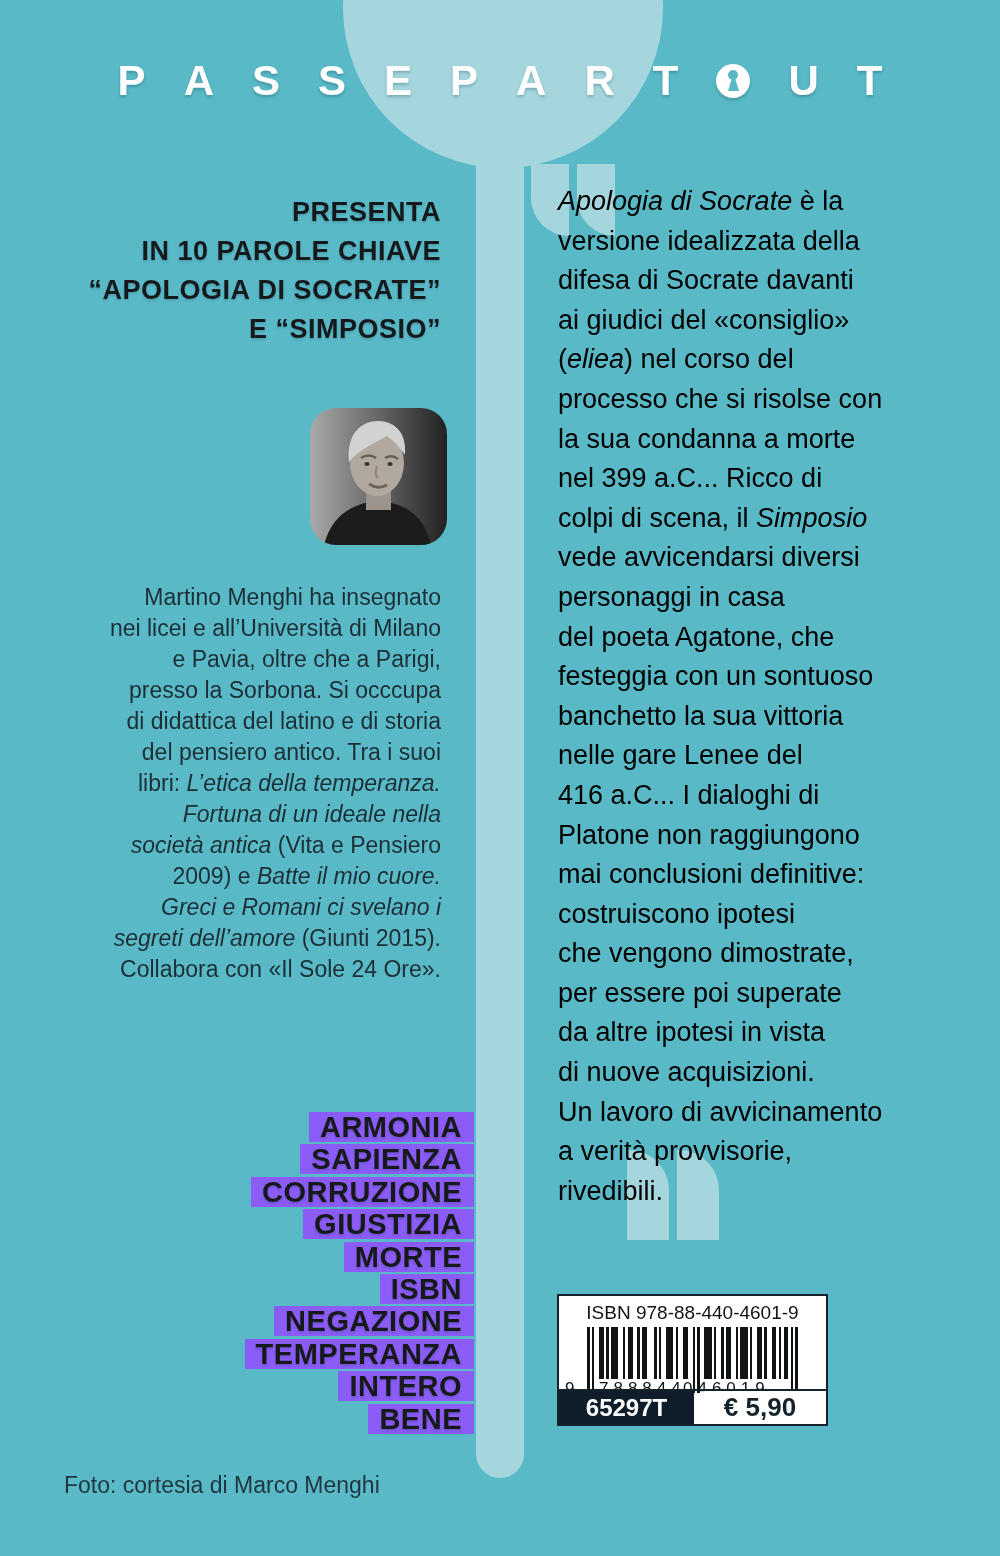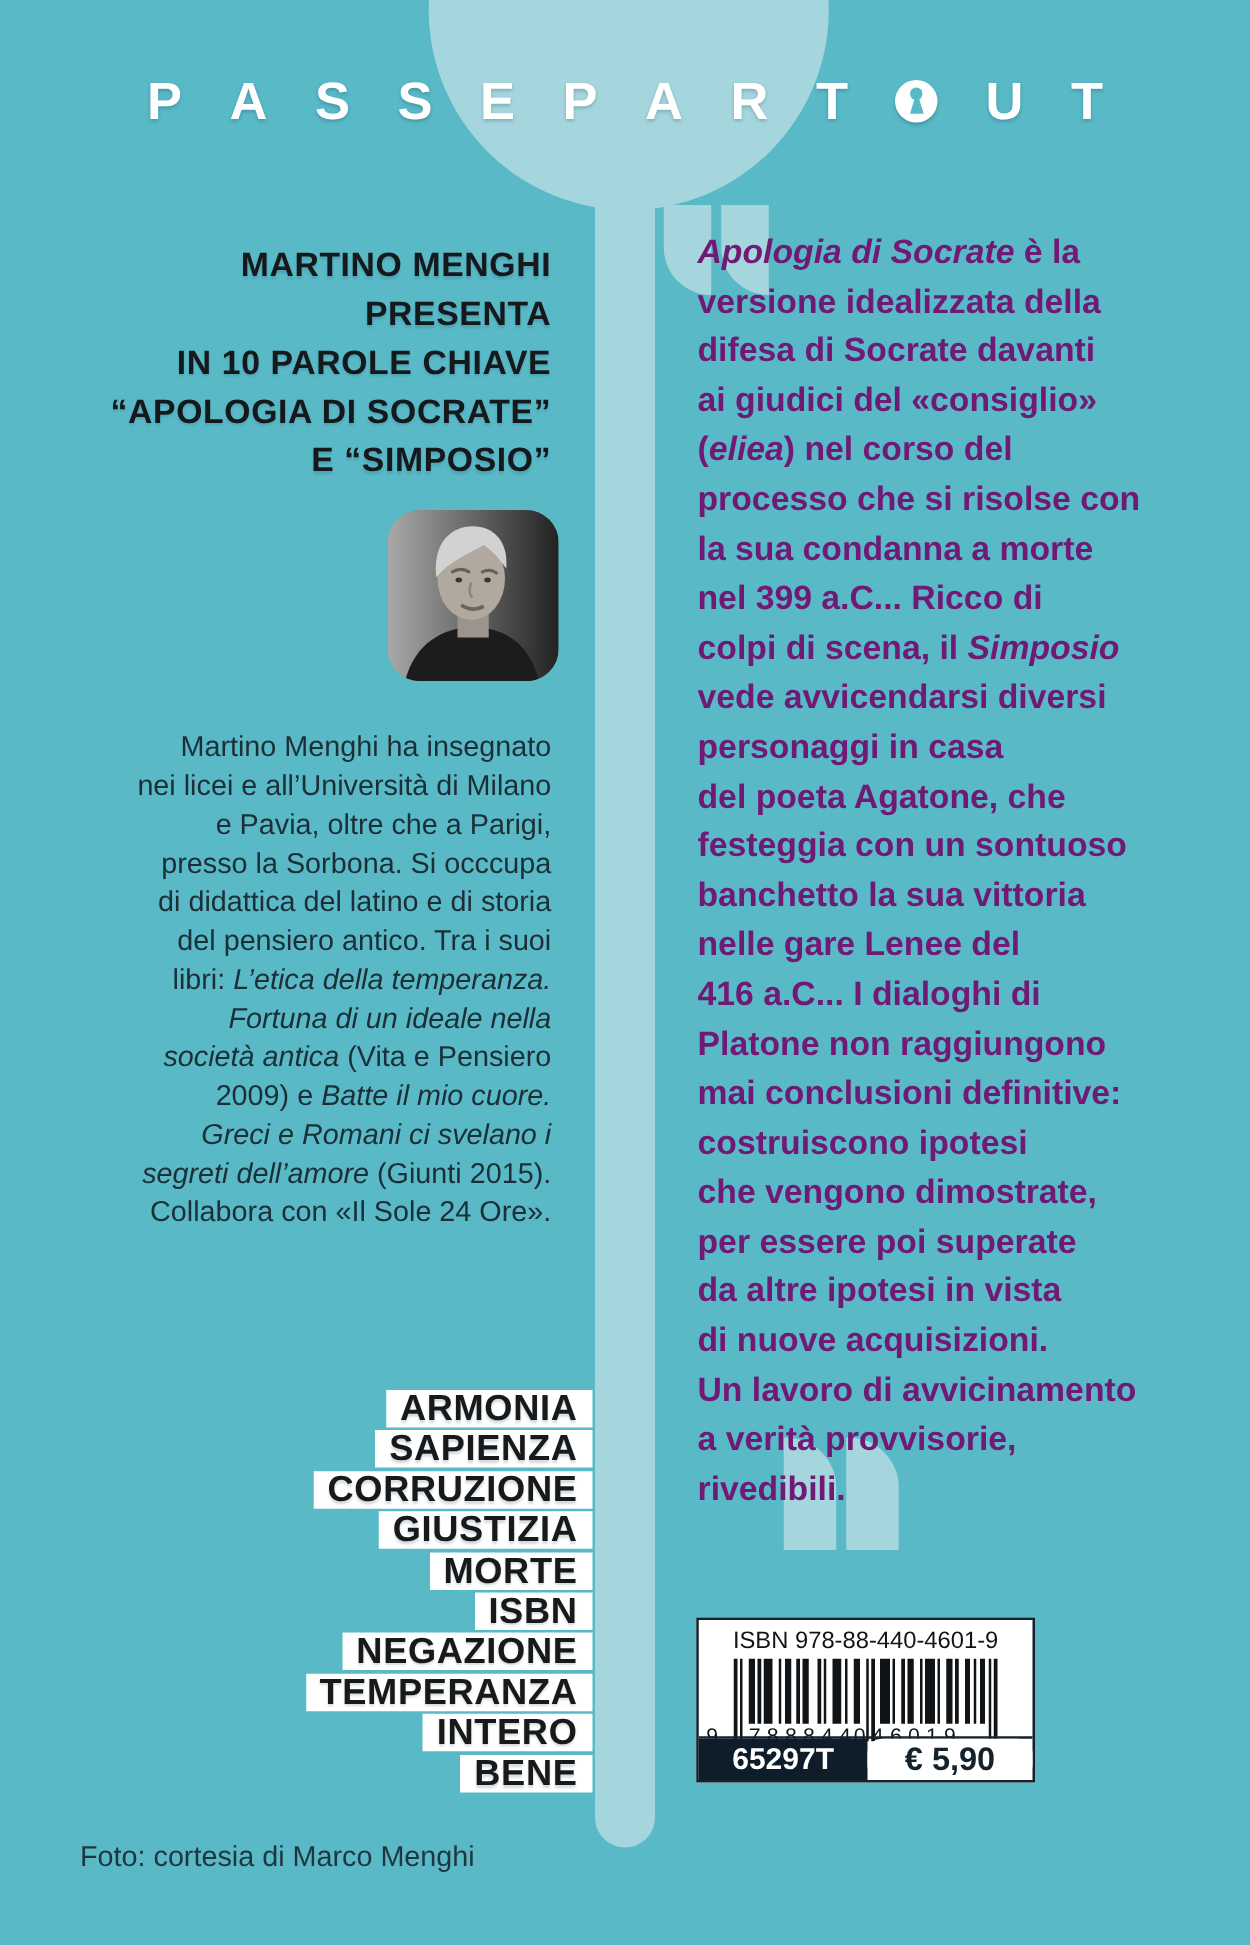--- a/index.html
+++ b/index.html
@@ -19,30 +19,30 @@
 
   
   .intro{position:absolute;left:60px;top:193px;width:381px;text-align:right;color:#16191c;font-weight:bold;font-size:27px;line-height:39px;letter-spacing:.5px;text-shadow:0 2px 2px rgba(0,50,70,.15);}
   .photo{position:absolute;left:310px;top:408px;width:137px;height:137px;border-radius:26px;overflow:hidden;}
   .photo svg{display:block;width:137px;height:137px;}
   .bio{position:absolute;left:58px;top:582px;width:383px;margin:0;text-align:right;color:#1c2f36;font-size:23px;line-height:31px;white-space:pre-line;}
 
   
   .keywords{position:absolute;right:526px;top:1112px;display:flex;flex-direction:column;align-items:flex-end;}
   .kw-row{margin-bottom:2.4px;}
-  .kw{display:inline-block;background:#ffffff;color:#17191b;font-weight:bold;font-size:29px;line-height:30px;padding:0 12px 0 11px;letter-spacing:.5px;text-shadow:0 2px 2px rgba(0,50,70,.18);}
+  .kw{display:inline-block;background:#8b5cf6;color:#17191b;font-weight:bold;font-size:29px;line-height:30px;padding:0 12px 0 11px;letter-spacing:.5px;text-shadow:0 2px 2px rgba(0,50,70,.18);}
 
   
   .qmark{position:absolute;display:flex;gap:8px;z-index:0;}
   .qmark span{display:inline-block;background:#a5d6de;}
   .qmark.open{left:531px;top:164px;}
   .qmark.open span{width:38px;height:72px;border-radius:0 0 0 40px;}
   .qmark.close{left:627px;top:1150px;}
   .qmark.close span{width:42px;height:90px;border-radius:0 40px 0 0;}
-  .quote{position:absolute;left:558px;top:182px;width:420px;margin:0;color:#701a75;font-size:27px;line-height:39.6px;white-space:pre-line;z-index:1;font-weight:bold;}
+  .quote{position:absolute;left:558px;top:182px;width:420px;margin:0;color:#000000;font-size:27px;line-height:39.6px;white-space:pre-line;z-index:1;}
   .it{font-style:italic;}
 
   
   .barcode-box{position:absolute;left:557px;top:1294px;width:271px;height:132px;background:#ffffff;border:2px solid #14222c;box-sizing:border-box;}
   .isbn{margin-top:6px;text-align:center;font-size:19px;color:#101417;}
   .bars{position:relative;display:flex;align-items:flex-start;justify-content:center;height:70px;margin-top:3px;padding:0 16px;}
   .bar{height:52px;background:#101417;flex:none;}
   .bar.guard{height:66px;}
   .bc-digit{position:absolute;bottom:0;font-size:17px;color:#101417;line-height:17px;}
   .bc-lead{left:6px;}
@@ -72,21 +72,20 @@
       <span class="brand-letter">P</span>
       <span class="brand-letter">A</span>
       <span class="brand-letter">R</span>
       <span class="brand-letter">T</span>
       <span class="keyhole"></span>
       <span class="brand-letter">U</span>
       <span class="brand-letter">T</span>
     </header>
 
   <section class="intro" id="intro">
-      <div class="intro-line">MARTINO MENGHI</div>
       <div class="intro-line">PRESENTA</div>
       <div class="intro-line">IN 10 PAROLE CHIAVE</div>
       <div class="intro-line">“APOLOGIA DI SOCRATE”</div>
       <div class="intro-line">E “SIMPOSIO”</div>
     </section>
 
   <div class="photo">
     <svg viewBox="0 0 137 137" xmlns="http://www.w3.org/2000/svg">
       <defs>
         <linearGradient id="pg" x1="0" y1="0" x2="1" y2="0">

